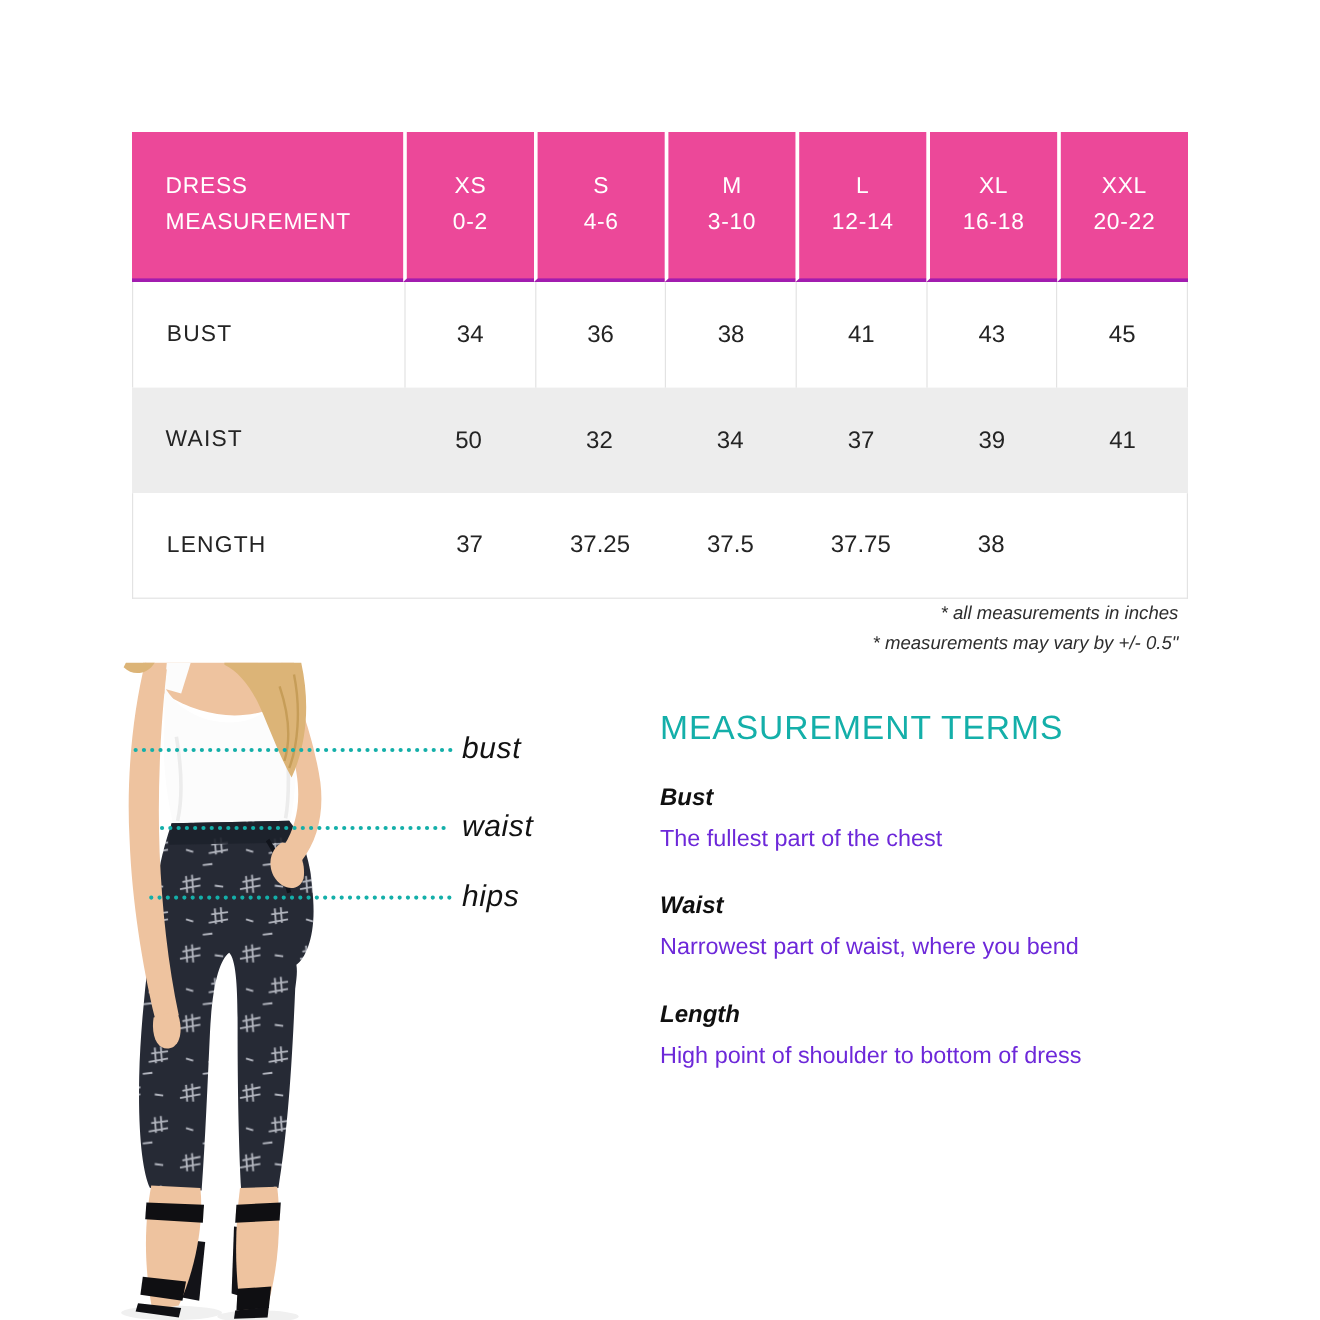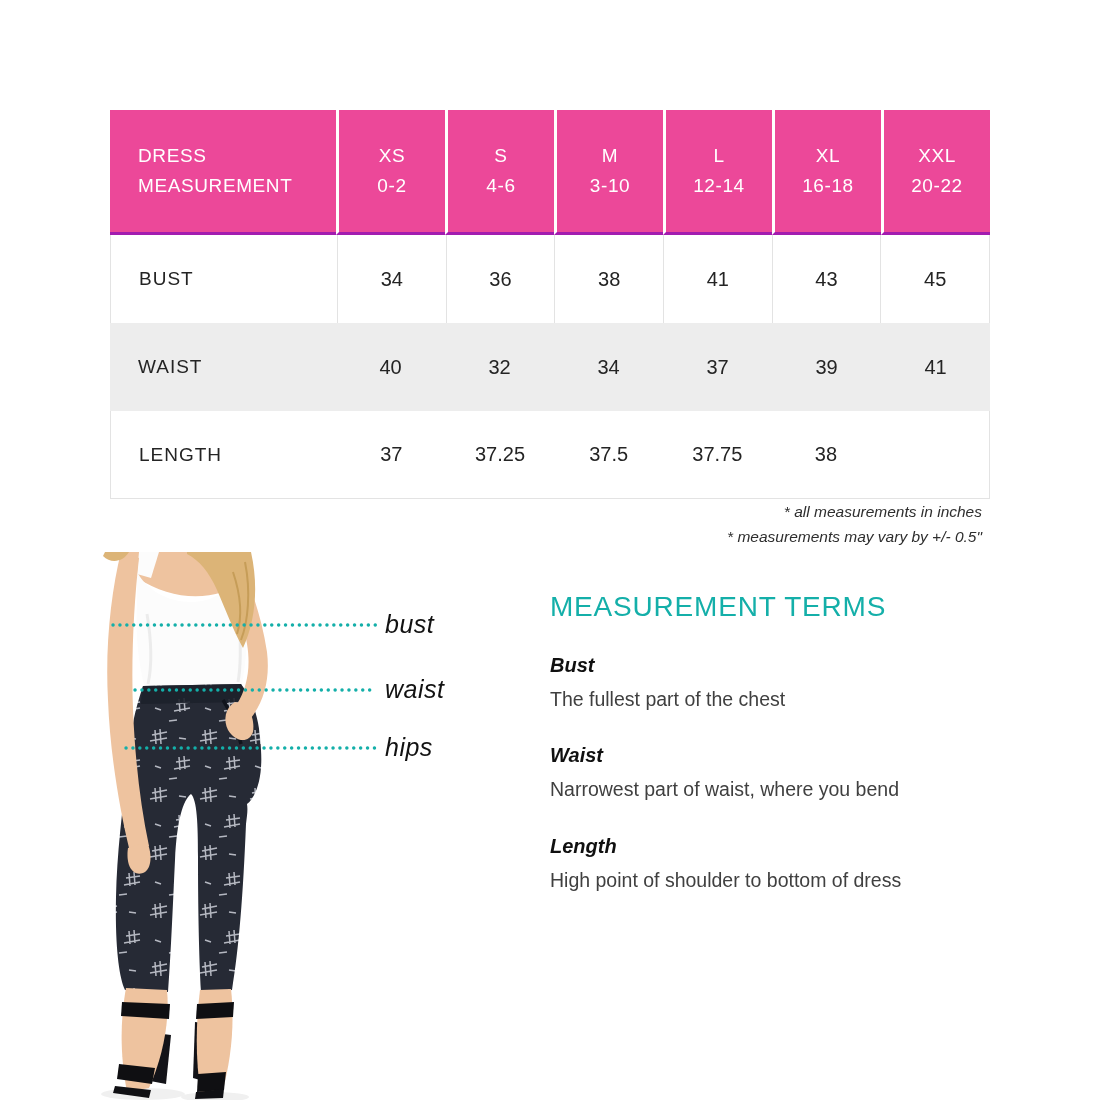--- a/index.html
+++ b/index.html
@@ -89,21 +89,21 @@
   .term-block { margin-top: 31px; }
   .term-name {
     font-size: 20px;
     font-weight: bold;
     font-style: italic;
     color: #101010;
   }
   .term-def {
     margin-top: 8px;
     font-size: 19.5px;
-    color: #404040;
+    color: #6d28d9;
     line-height: 1.45;
   }
 </style>
 </head>
 <body>
 
 <div class="size-chart">
   <div class="thead">
     <div class="th corner">
       <div>DRESS</div>
@@ -140,21 +140,21 @@
     <div class="td">34</div>
     <div class="td">36</div>
     <div class="td">38</div>
     <div class="td">41</div>
     <div class="td">43</div>
     <div class="td">45</div>
   </div>
 
   <div class="trow row-waist">
     <div class="td rowlabel">WAIST</div>
-    <div class="td">40</div>
+    <div class="td">50</div>
     <div class="td">32</div>
     <div class="td">34</div>
     <div class="td">37</div>
     <div class="td">39</div>
     <div class="td">41</div>
   </div>
 
   <div class="trow row-length">
     <div class="td rowlabel">LENGTH</div>
     <div class="td">37</div>

